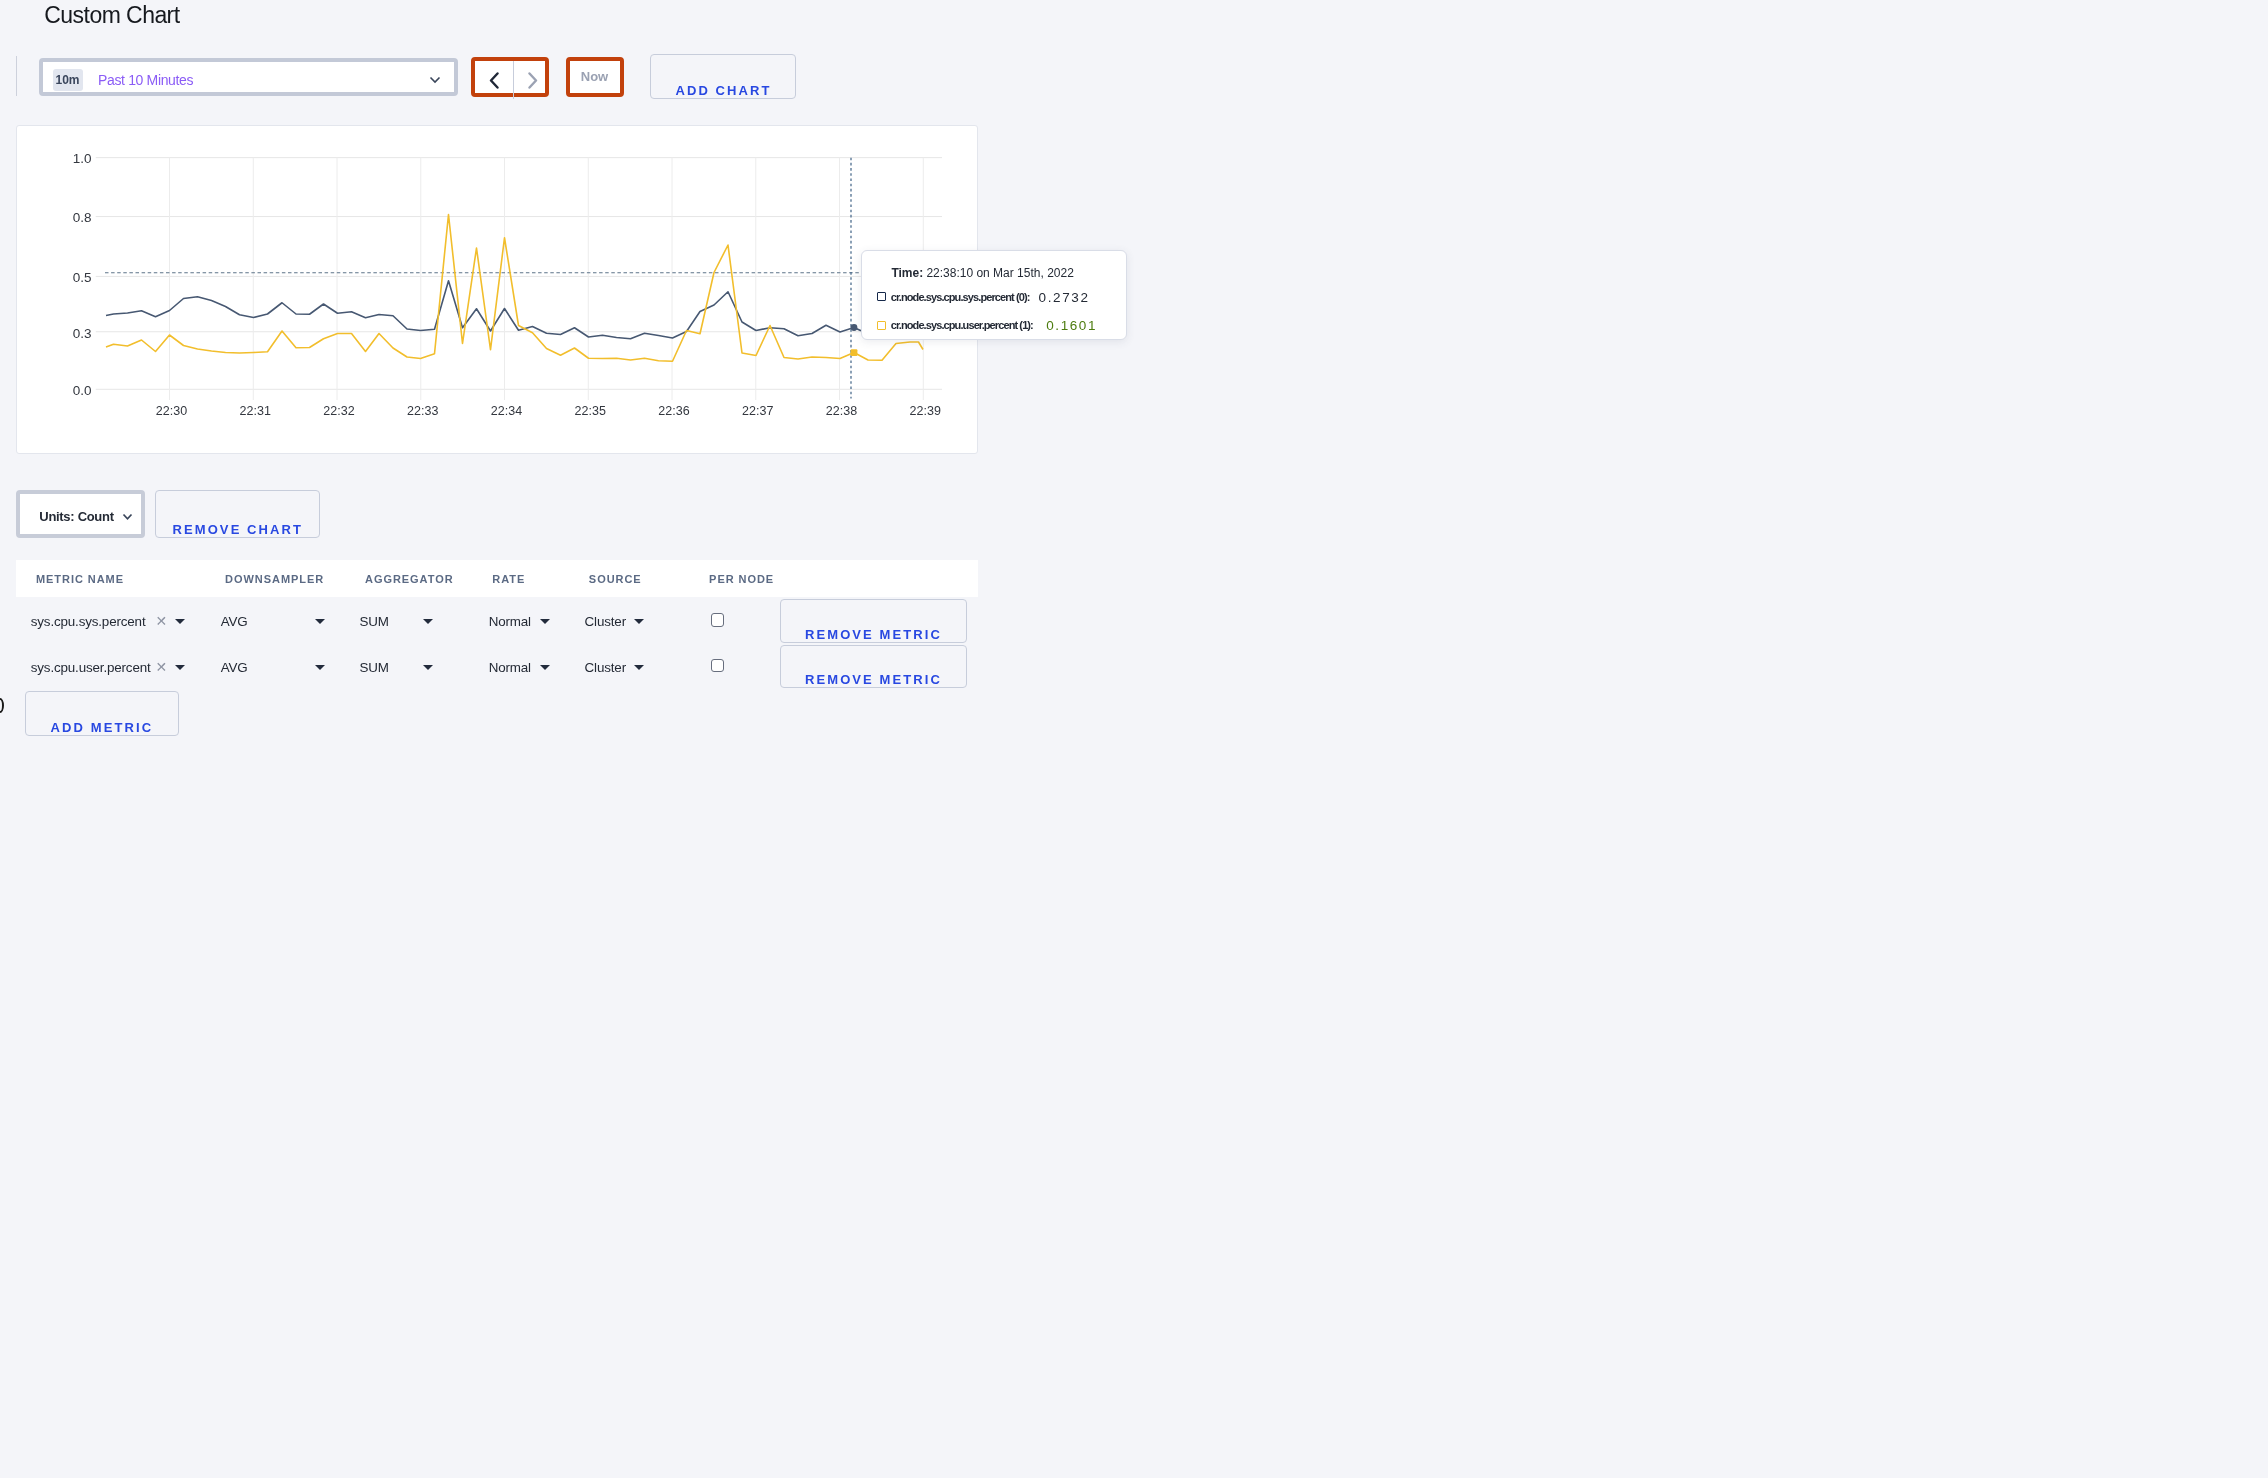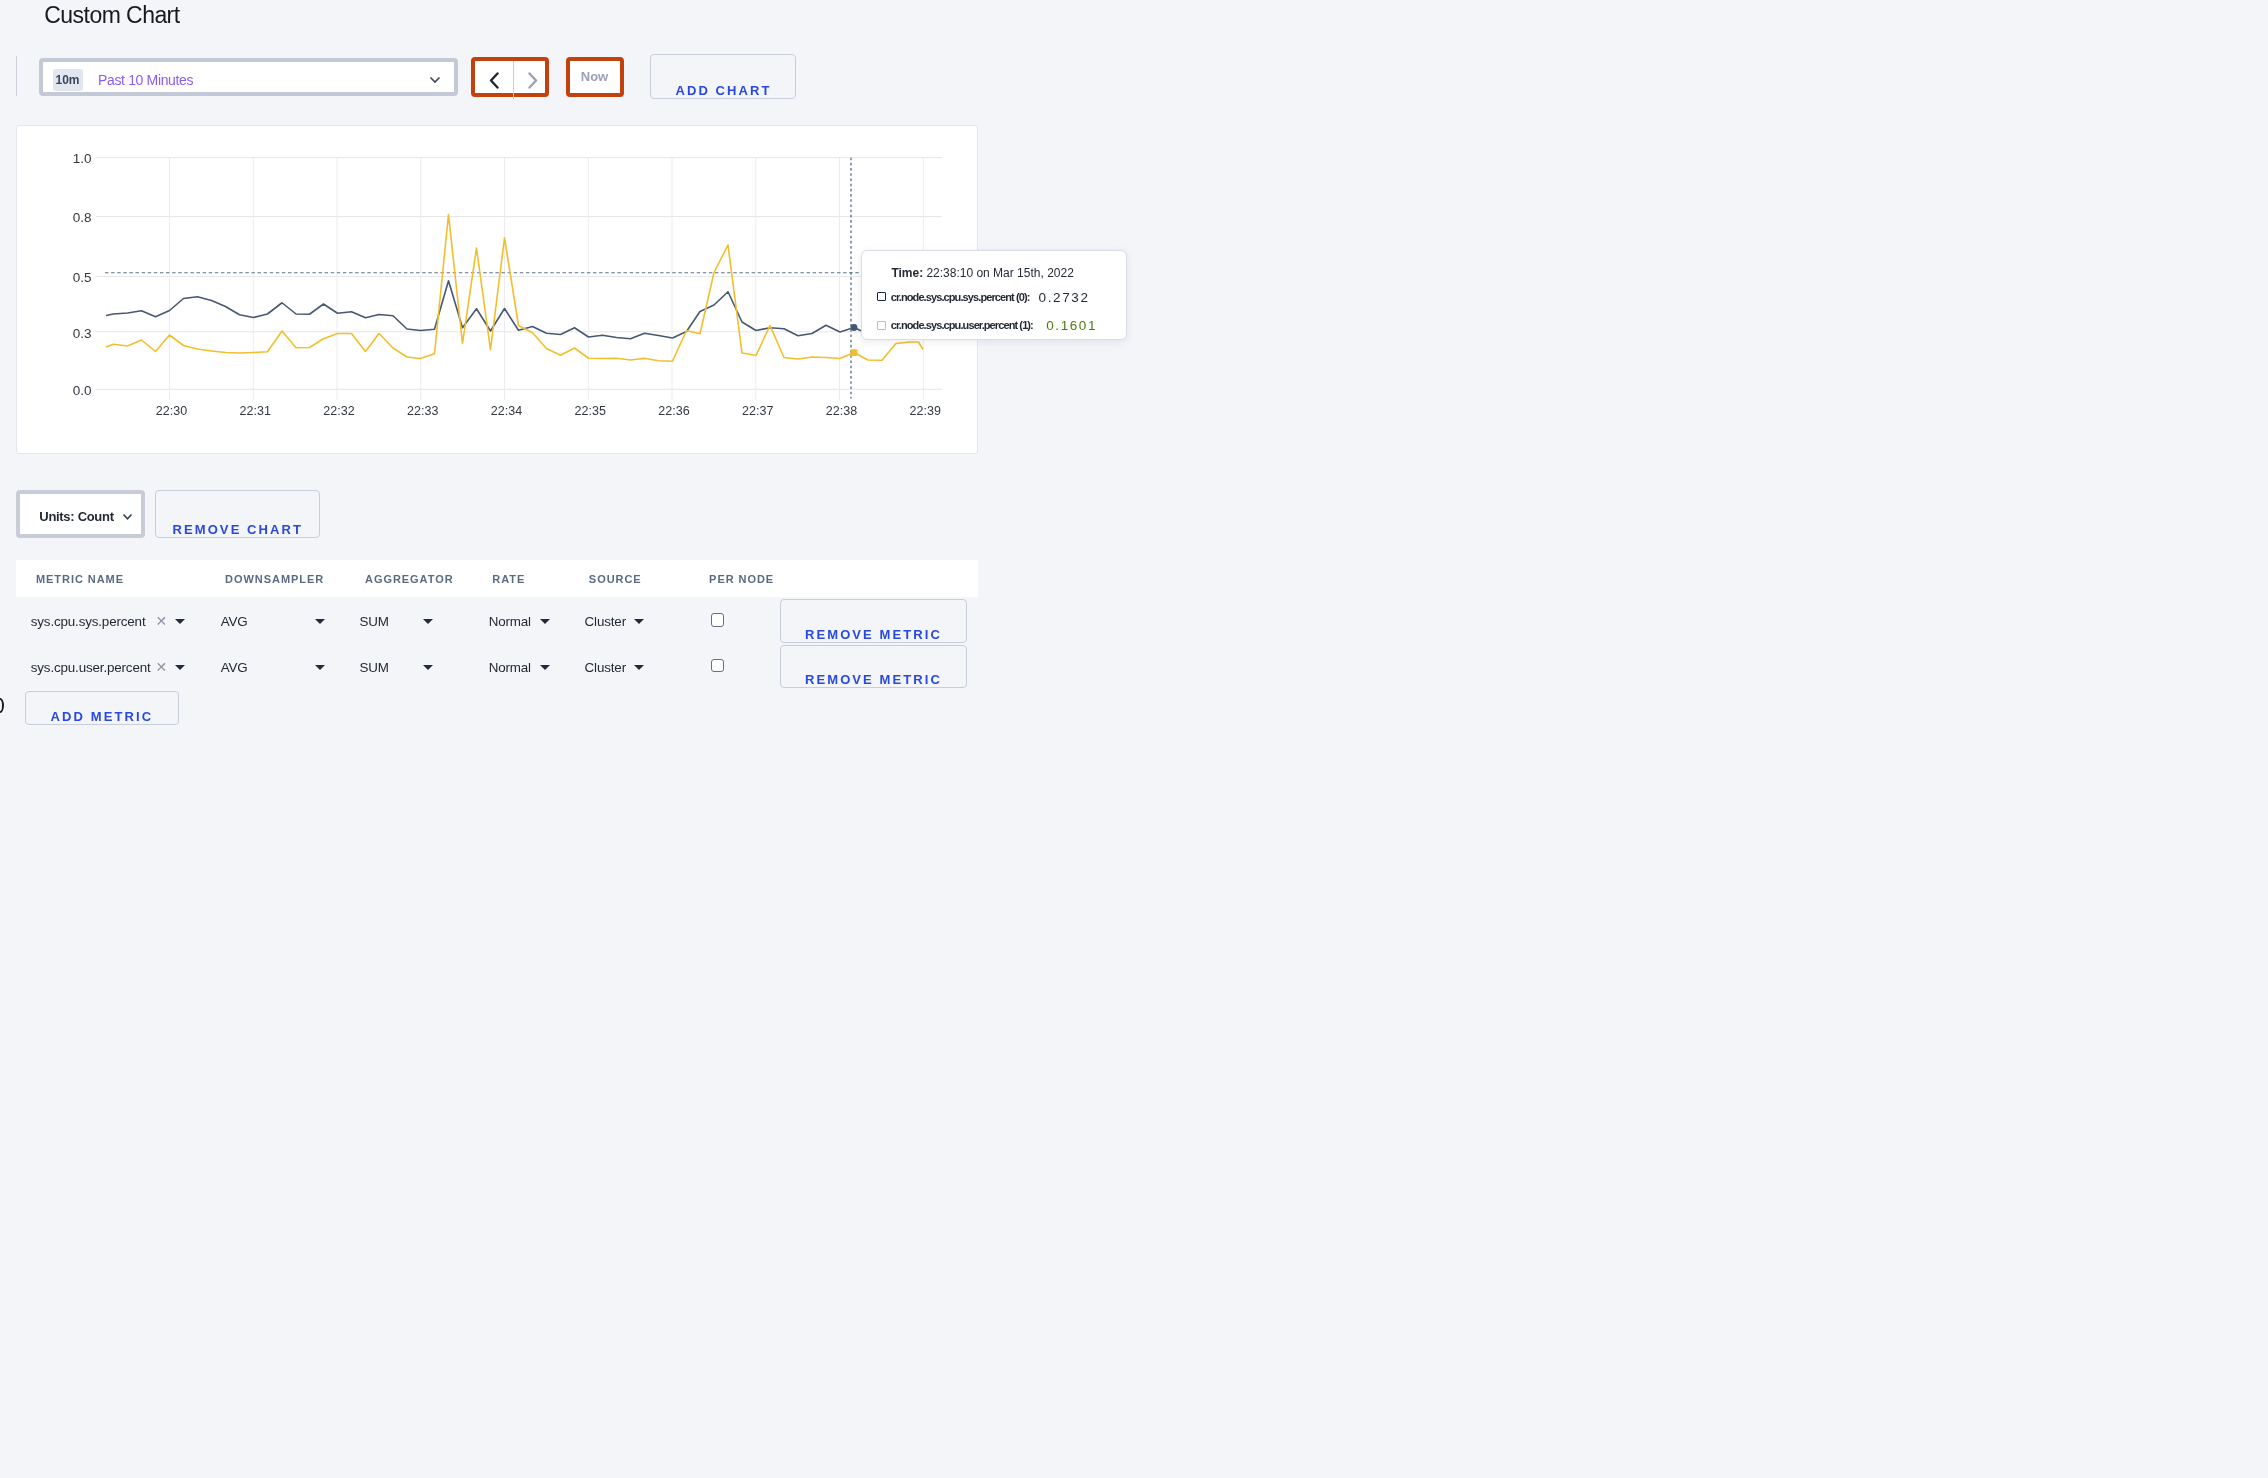--- a/index.html
+++ b/index.html
@@ -182,15 +182,15 @@
   <span class="abs" style="left:359.4px;">SUM</span>
   <span class="caret-down abs" style="left:423.4px; top:4.5px;"></span>
   <span class="abs" style="left:488.7px;">Normal</span>
   <span class="caret-down abs" style="left:540px; top:4.5px;"></span>
   <span class="abs" style="left:584.6px;">Cluster</span>
   <span class="caret-down abs" style="left:633.65px; top:4.5px;"></span>
 </div>
 <div class="abs" style="left:710.6px; top:659.2px; width:13px; height:12.5px; border:1.4px solid #676e7e; border-radius:3px; background:#fff;"></div>
 <div class="btn" style="left:780px; top:644.75px; width:187px; height:43.7px;">REMOVE METRIC</div>
 
-<div class="btn" style="left:24.7px; top:690.7px; width:154.3px; height:34px;">ADD METRIC</div>
+<div class="btn" style="left:24.7px; top:690.7px; width:154.3px; height:45px;">ADD METRIC</div>
 
 <div class="abs" style="left:-4.5px; top:697.5px; width:8px; height:15.5px; border:2px solid #1a1a1a; border-radius:50%; background:transparent;"></div>
 
 </body></html>

